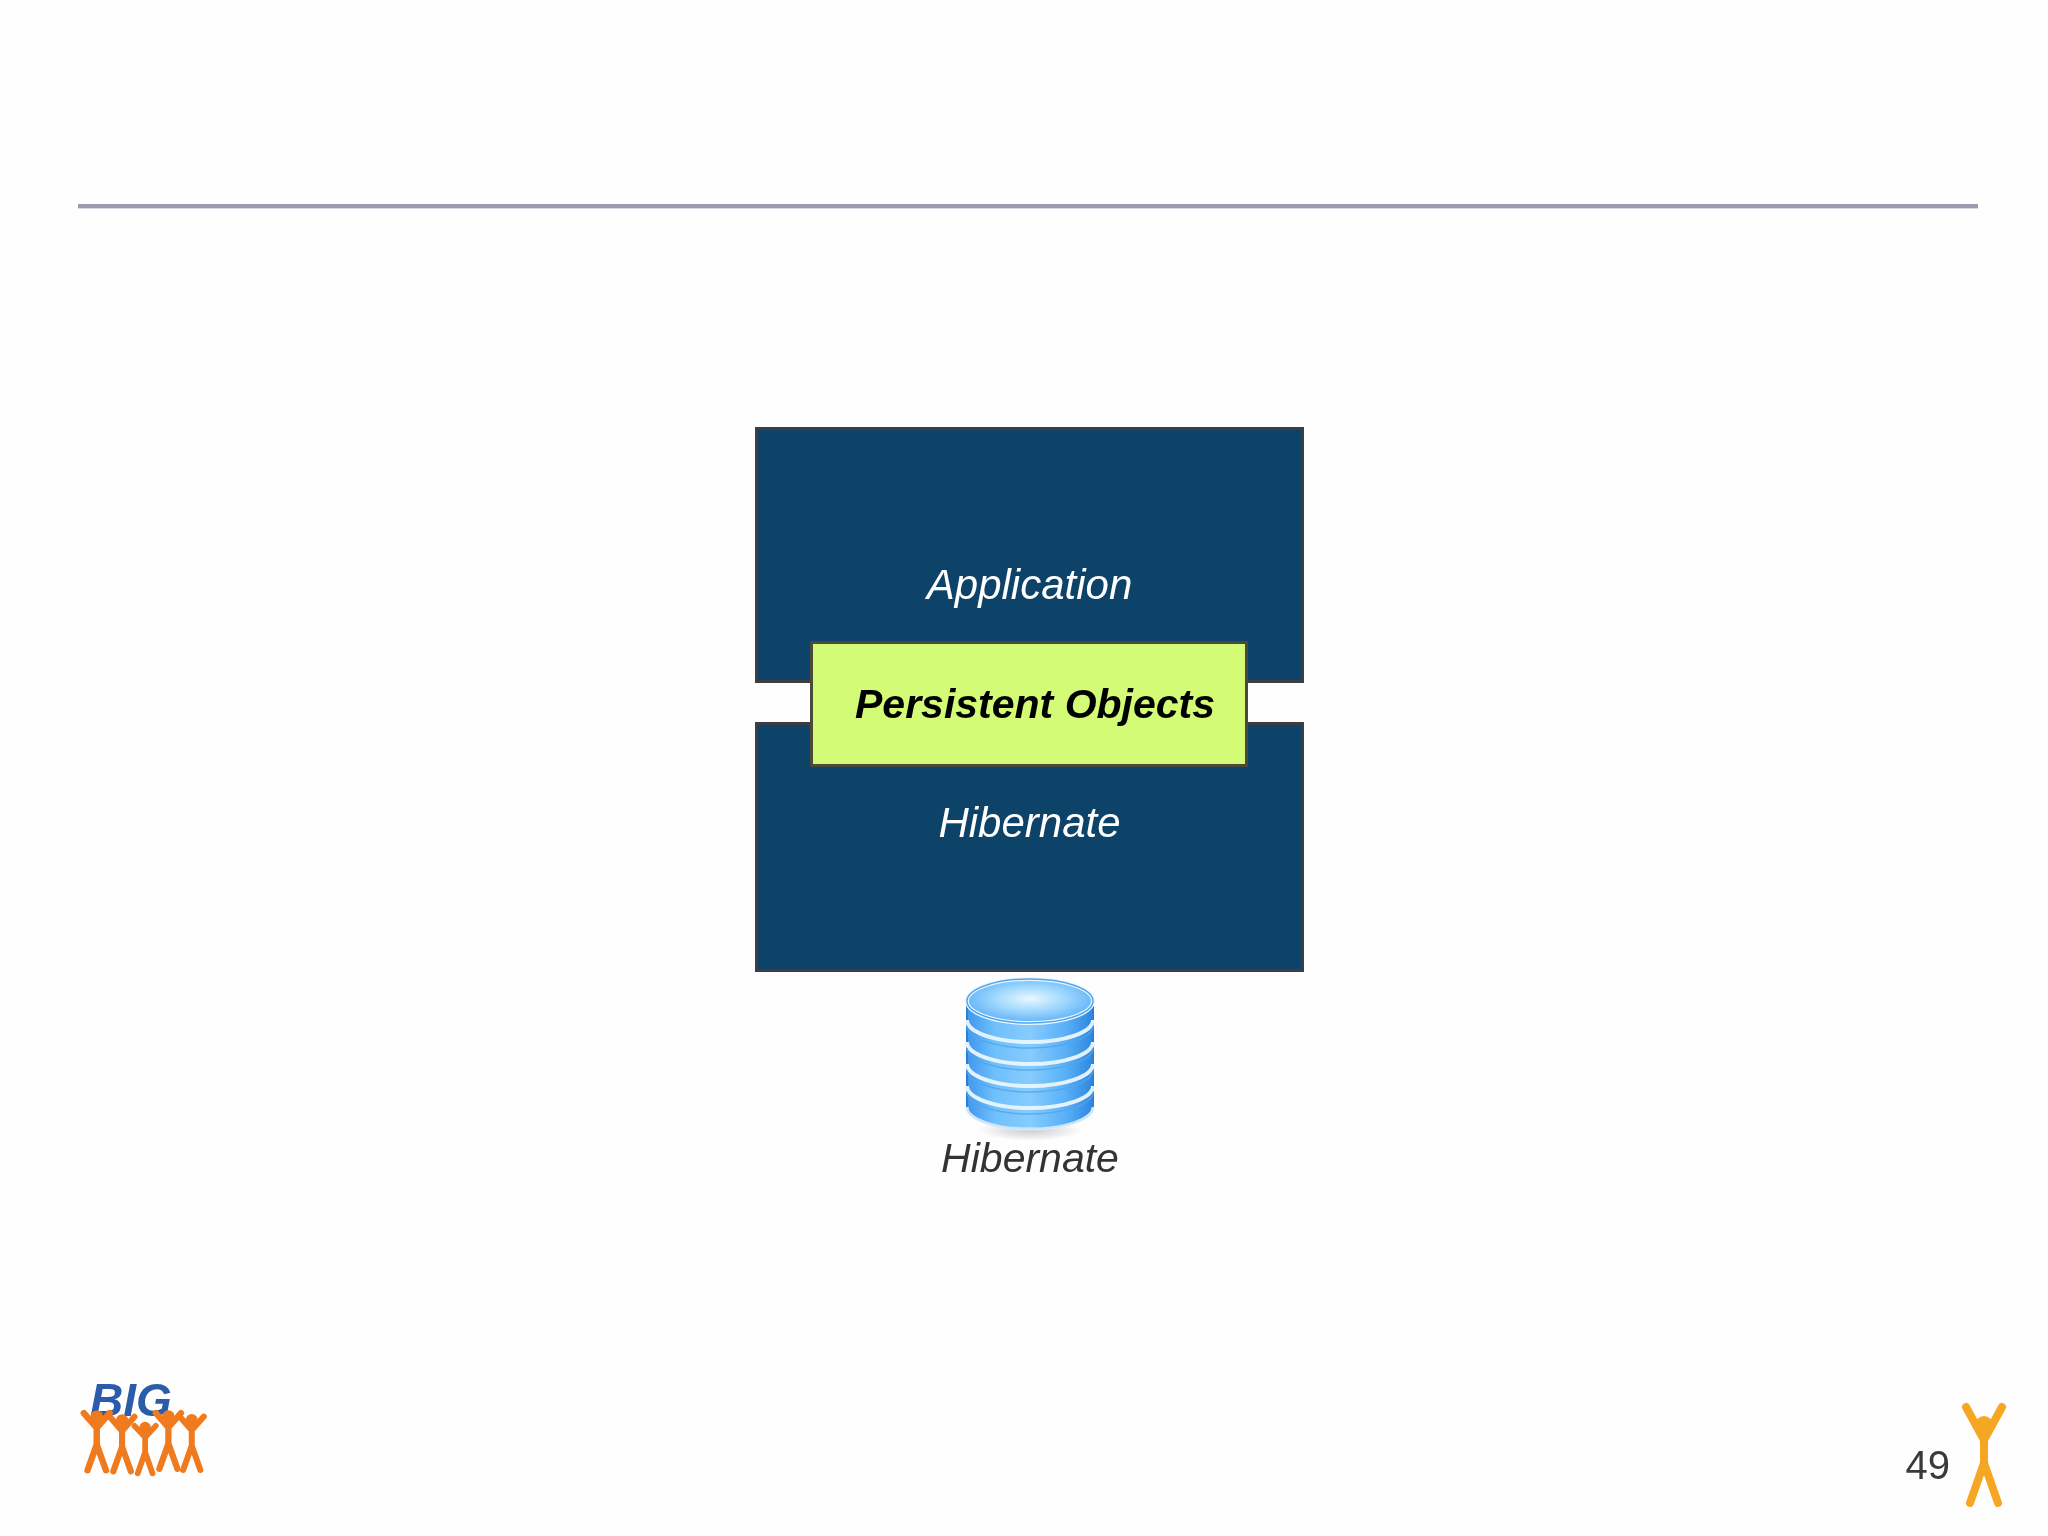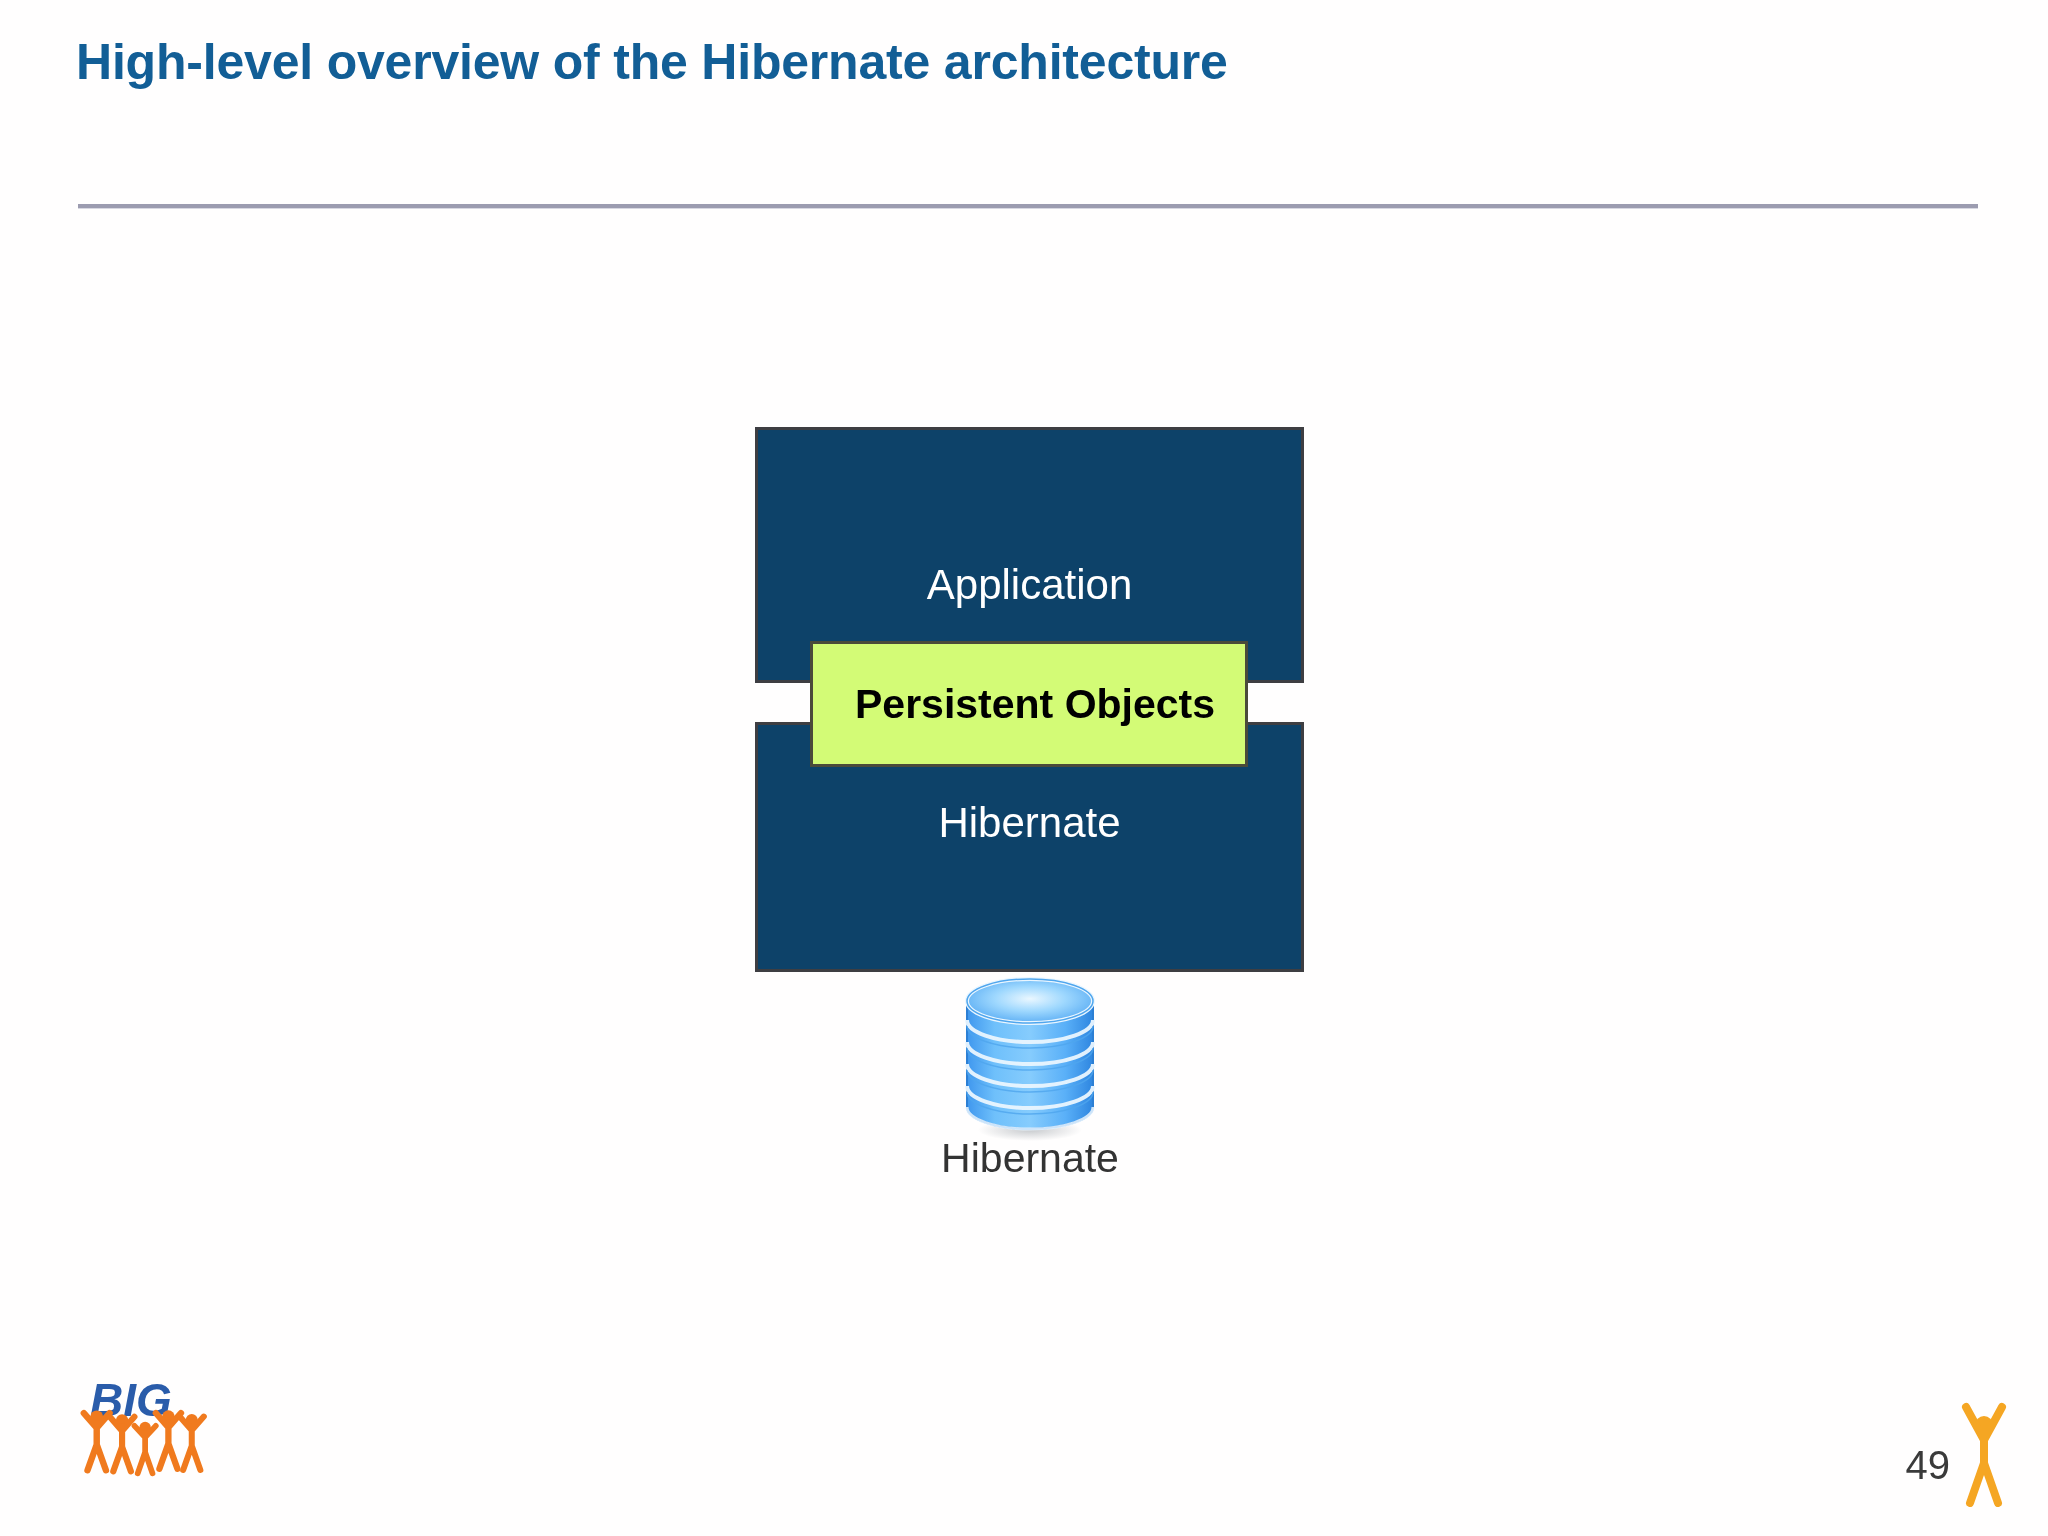--- a/index.html
+++ b/index.html
@@ -43,20 +43,21 @@
     border-bottom: 1px solid #d8d8e2;
   }
 
   
   #diagram {
     position: absolute;
     left: 0;
     top: 0;
     width: 2048px;
     height: 1123px;
+    font-style: italic;
   }
 
   .arch-box {
     position: absolute;
     background: #0d4269;
     border: 3px solid #3e3e42;
     box-sizing: border-box;
     color: #ffffff;
     display: flex;
     align-items: center;
@@ -169,21 +170,20 @@
   #footer-figure {
     width: 52px;
     height: 108px;
   }
 </style>
 </head>
 <body>
 
 <div id="slide">
 
-  <div id="slide-title">High-level overview of the Hibernate architecture</div>
 
   <div id="title-divider"></div>
 
   <div id="diagram">
 
     <div id="box-application" class="arch-box">
       <span class="box-label">Application</span>
     </div>
 
     <div id="box-hibernate" class="arch-box">

